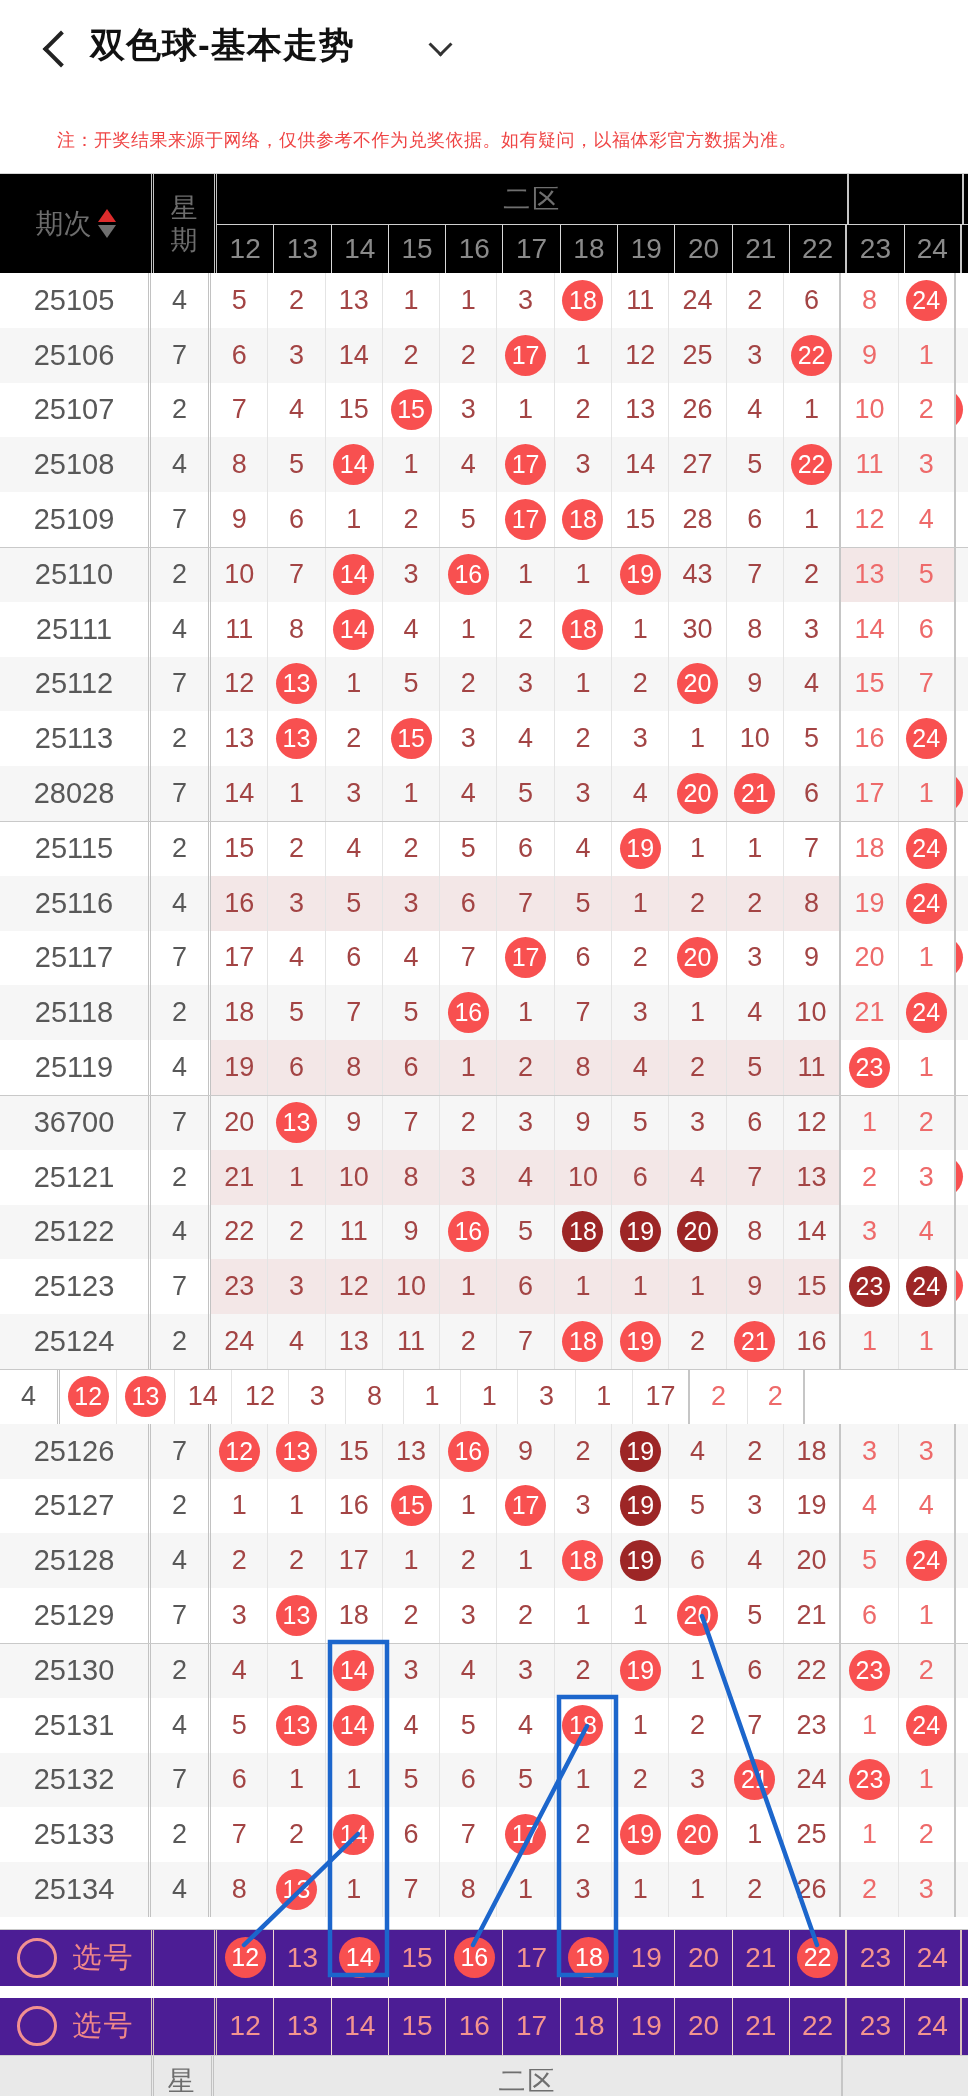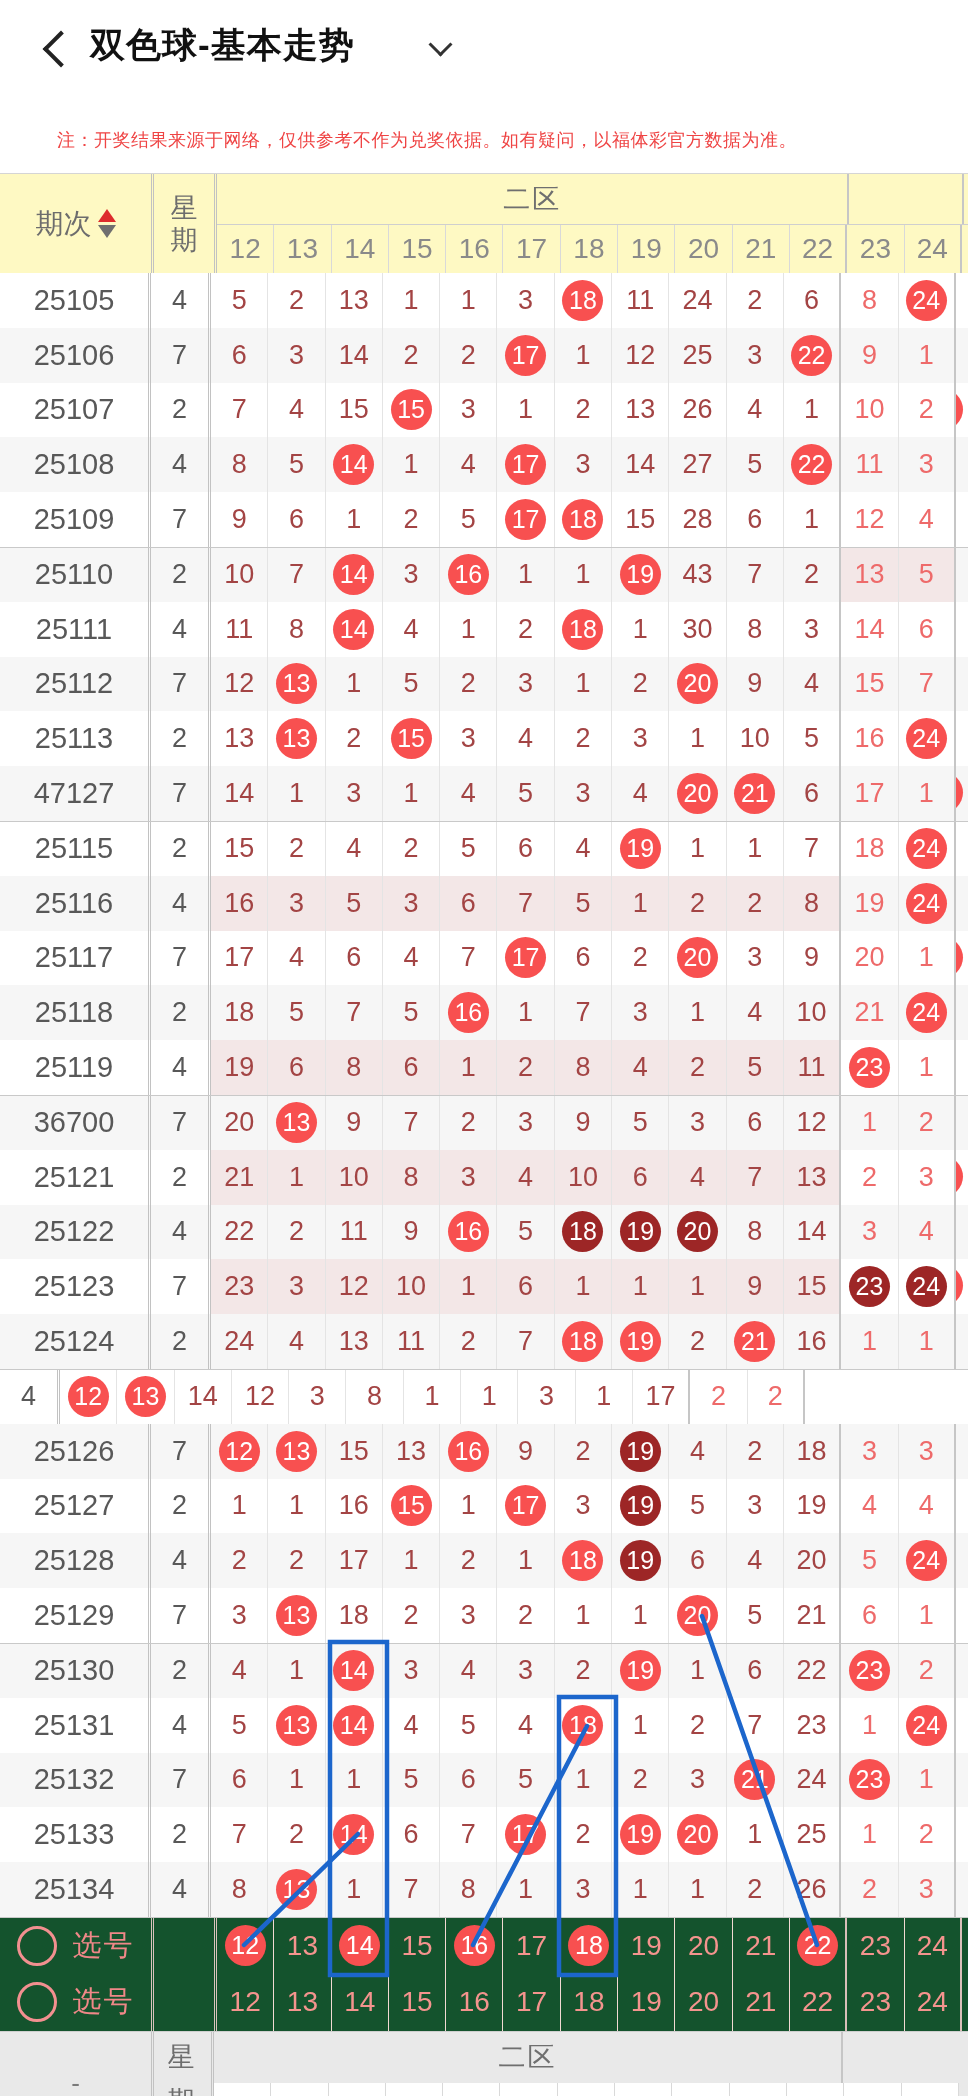--- a/index.html
+++ b/index.html
@@ -10,21 +10,21 @@
   .backbtn{position:absolute;left:38px;top:28px;width:44px;height:44px;}
   .backbtn i{position:absolute;left:10px;top:8px;width:22px;height:22px;
      border-left:4px solid #222;border-bottom:4px solid #222;transform:rotate(45deg);}
   .title{position:absolute;left:90px;top:22px;font-size:35px;font-weight:700;color:#111;letter-spacing:1px;}
   .titlechev{position:absolute;left:432px;top:36px;width:20px;height:20px;}
   .titlechev i{position:absolute;left:0;top:0;width:14px;height:14px;
      border-left:3px solid #333;border-bottom:3px solid #333;transform:rotate(-45deg);}
   .notice{position:absolute;left:30px;top:128px;font-size:18px;color:#ef4444;letter-spacing:0.5px;margin-left:27px;}
   
   .tablewrap{position:absolute;left:0;top:173px;width:968px;}
-  .thead{display:flex;height:99px;background:#fef9c3;border-top:1px solid #d5d5d5;}
+  .thead{display:flex;height:99px;background:#000000;border-top:1px solid #d5d5d5;}
   .pcol{flex:0 0 151px;width:151px;}
   .wcol{flex:0 0 60px;width:60px;}
   .divv{border-right:3px double #c2c2c2;}
   .h-period{display:flex;align-items:center;justify-content:center;color:#6d6d6d;font-size:28px;}
   .sorticons{display:inline-flex;flex-direction:column;margin-left:6px;}
   .tri-up{width:0;height:0;border-left:9px solid transparent;border-right:9px solid transparent;
           border-bottom:13px solid #dd2c2c;margin-bottom:3px;}
   .tri-dn{width:0;height:0;border-left:9px solid transparent;border-right:9px solid transparent;
           border-top:13px solid #6f6f6f;}
   .h-week{display:flex;flex-direction:column;align-items:center;justify-content:center;
@@ -52,21 +52,21 @@
   .ncell.last{border-right:2px solid #c6c6c6;}
   .ncell.tint{background:#f3e7e7;}
   .scell{flex:1;position:relative;overflow:hidden;}
   .miss{color:#a34444;font-size:27px;}
   .z3 .miss{color:#ee6a6a;}
   .ball{width:41px;height:41px;border-radius:50%;background:#f85050;color:#fff;
         display:flex;align-items:center;justify-content:center;font-size:25px;flex:none;}
   .ball.dark{background:#9d2626;}
   .sball{position:absolute;left:-34px;top:6px;width:41px;height:41px;border-radius:50%;background:#f85050;}
   
-  .selrow{display:flex;height:57px;background:#14532d;}
+  .selrow{display:flex;height:57px;background:#4c1d95;margin-top:12px;}
   .selrow.first{border-top:1px solid #c9c9c9;box-sizing:border-box;}
   .sel-label{flex:0 0 151px;display:flex;align-items:center;justify-content:center;
              border-right:3px double #d8c2bc;}
   .radio{width:34px;height:34px;border-radius:50%;border:3px solid #f29090;margin-right:16px;}
   .sel-text{color:#f08888;font-size:29px;letter-spacing:2px;}
   .sel-week{flex:0 0 60px;border-right:3px double #d8c2bc;}
   .sel-num{flex:0 0 57.3px;display:flex;align-items:center;justify-content:center;
            border-right:1px solid #f2d9d3;box-sizing:border-box;color:#f4948e;font-size:28px;}
   .sel-num.zdiv{border-right:2px solid #d9bfb9;}
   .sel-num.last{border-right:2px solid #d9bfb9;}
@@ -534,21 +534,21 @@
           </div>
           <div class="cell ncell z3">
             <span class="miss">16</span>
           </div>
           <div class="cell ncell z3 last">
             <span class="ball">24</span>
           </div>
           <div class="cell scell"></div>
         </div>
         <div class="trow alt">
-          <div class="cell pcell">47127</div>
+          <div class="cell pcell">28028</div>
           <div class="cell wcell">7</div>
           <div class="cell ncell">
             <span class="miss">14</span>
           </div>
           <div class="cell ncell">
             <span class="miss">1</span>
           </div>
           <div class="cell ncell">
             <span class="miss">3</span>
           </div>

